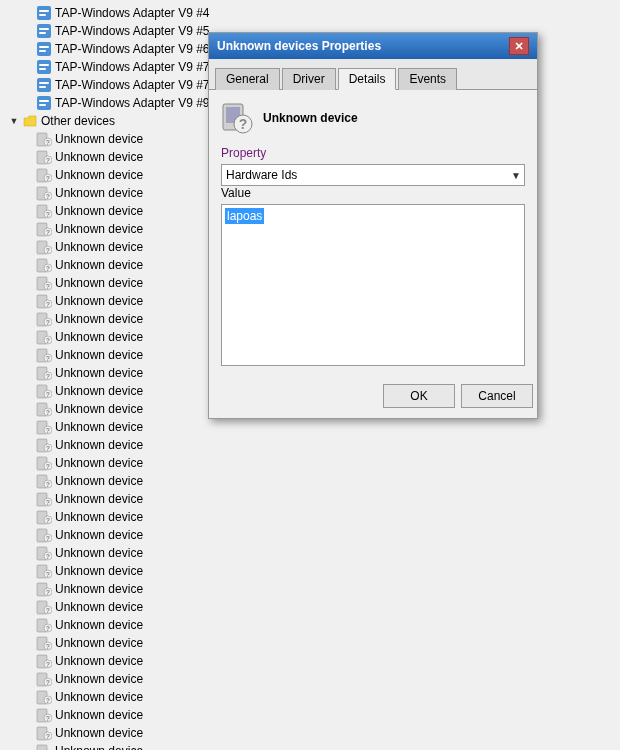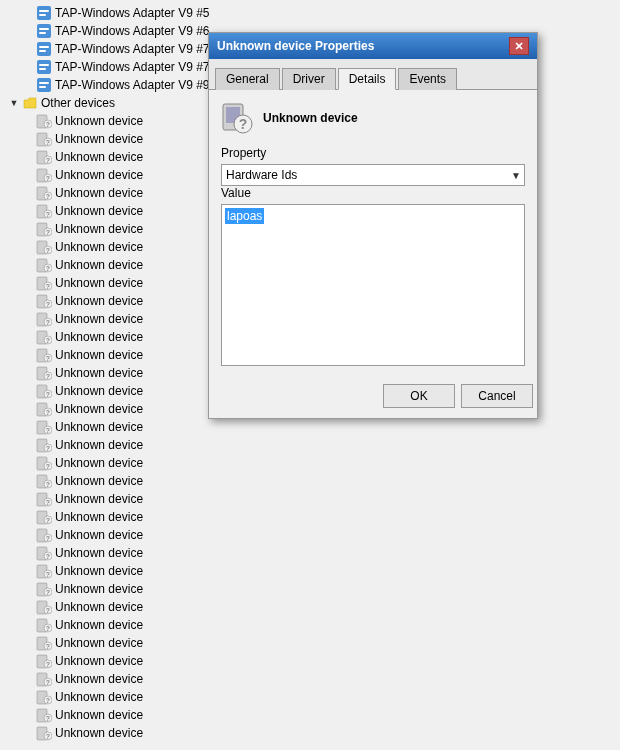--- a/index.html
+++ b/index.html
@@ -165,21 +165,21 @@
     }
 
     .device-name-text {
       font-size: 12px;
       font-weight: bold;
     }
 
     .property-label {
       font-size: 12px;
       margin-bottom: 4px;
-      color: #000000;
+      color: #701a75;
     }
 
     .property-dropdown {
       width: 100%;
       height: 22px;
       font-size: 12px;
       border: 1px solid #999;
       background: white;
       padding: 2px 4px;
       appearance: none;
@@ -251,43 +251,43 @@
 
     <div class="tree-item indent-2">
       <span class="expand-placeholder"></span>
       <span class="tree-icon">
         <svg width="16" height="16">
             <rect x="1" y="1" width="14" height="14" rx="2" fill="#4a90d9"></rect>
             <rect x="3" y="5" width="10" height="2" fill="white" rx="1"></rect>
             <rect x="3" y="9" width="7" height="2" fill="white" rx="1"></rect>
           </svg>
       </span>
-      <span class="tree-label">TAP-Windows Adapter V9 #5</span>
+      <span class="tree-label">TAP-Windows Adapter V9 #4</span>
     </div>
     <div class="tree-item indent-2">
       <span class="expand-placeholder"></span>
       <span class="tree-icon">
         <svg width="16" height="16">
             <rect x="1" y="1" width="14" height="14" rx="2" fill="#4a90d9"></rect>
             <rect x="3" y="5" width="10" height="2" fill="white" rx="1"></rect>
             <rect x="3" y="9" width="7" height="2" fill="white" rx="1"></rect>
           </svg>
       </span>
-      <span class="tree-label">TAP-Windows Adapter V9 #6</span>
+      <span class="tree-label">TAP-Windows Adapter V9 #5</span>
     </div>
     <div class="tree-item indent-2">
       <span class="expand-placeholder"></span>
       <span class="tree-icon">
         <svg width="16" height="16">
             <rect x="1" y="1" width="14" height="14" rx="2" fill="#4a90d9"></rect>
             <rect x="3" y="5" width="10" height="2" fill="white" rx="1"></rect>
             <rect x="3" y="9" width="7" height="2" fill="white" rx="1"></rect>
           </svg>
       </span>
-      <span class="tree-label">TAP-Windows Adapter V9 #7</span>
+      <span class="tree-label">TAP-Windows Adapter V9 #6</span>
     </div>
     <div class="tree-item indent-2">
       <span class="expand-placeholder"></span>
       <span class="tree-icon">
         <svg width="16" height="16">
             <rect x="1" y="1" width="14" height="14" rx="2" fill="#4a90d9"></rect>
             <rect x="3" y="5" width="10" height="2" fill="white" rx="1"></rect>
             <rect x="3" y="9" width="7" height="2" fill="white" rx="1"></rect>
           </svg>
       </span>
@@ -295,20 +295,31 @@
     </div>
     <div class="tree-item indent-2">
       <span class="expand-placeholder"></span>
       <span class="tree-icon">
         <svg width="16" height="16">
             <rect x="1" y="1" width="14" height="14" rx="2" fill="#4a90d9"></rect>
             <rect x="3" y="5" width="10" height="2" fill="white" rx="1"></rect>
             <rect x="3" y="9" width="7" height="2" fill="white" rx="1"></rect>
           </svg>
       </span>
+      <span class="tree-label">TAP-Windows Adapter V9 #7</span>
+    </div>
+    <div class="tree-item indent-2">
+      <span class="expand-placeholder"></span>
+      <span class="tree-icon">
+        <svg width="16" height="16">
+            <rect x="1" y="1" width="14" height="14" rx="2" fill="#4a90d9"></rect>
+            <rect x="3" y="5" width="10" height="2" fill="white" rx="1"></rect>
+            <rect x="3" y="9" width="7" height="2" fill="white" rx="1"></rect>
+          </svg>
+      </span>
       <span class="tree-label">TAP-Windows Adapter V9 #9</span>
     </div>
 
     <div class="tree-item indent-1">
       <span class="expand-arrow">▼</span>
       <span class="tree-icon">
         <svg width="16" height="16">
             <path d="M2,5 L6,5 L7,3 L14,3 L14,13 L2,13 Z" fill="#f5d240" stroke="#c8a800" stroke-width="0.5"></path>
           </svg>
       </span>
@@ -701,21 +712,21 @@
       </span>
       <span class="tree-label">Unknown device</span>
     </div>
       </div>
 
   </div>
 
   <div class="modal-overlay">
     <div class="dialog">
       <div class="dialog-titlebar">
-        <span class="dialog-title">Unknown device Properties</span>
+        <span class="dialog-title">Unknown devices Properties</span>
         <div class="dialog-close-btn">✕</div>
       </div>
       <div class="dialog-tabs">
         <div class="tab">
           <span>General</span>
         </div>
         <div class="tab">
           <span>Driver</span>
         </div>
         <div class="tab active">

